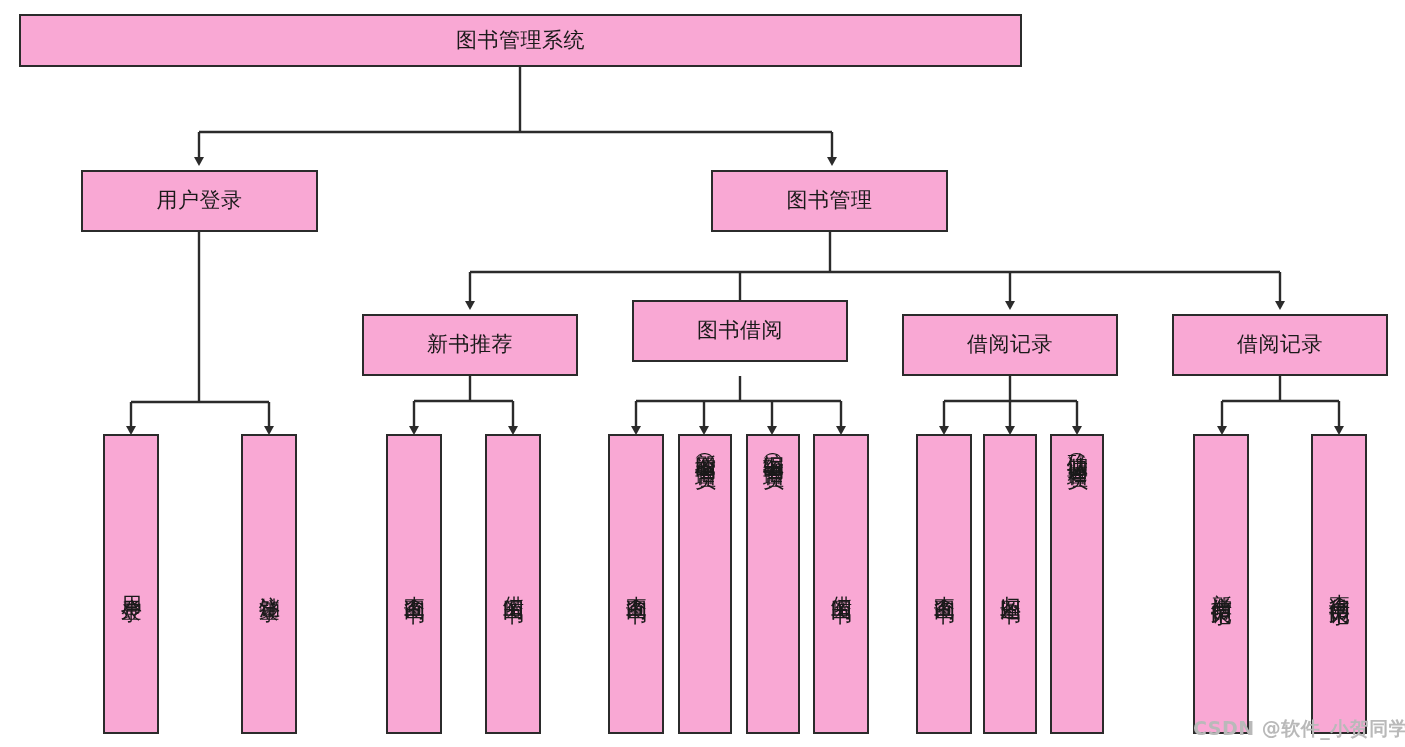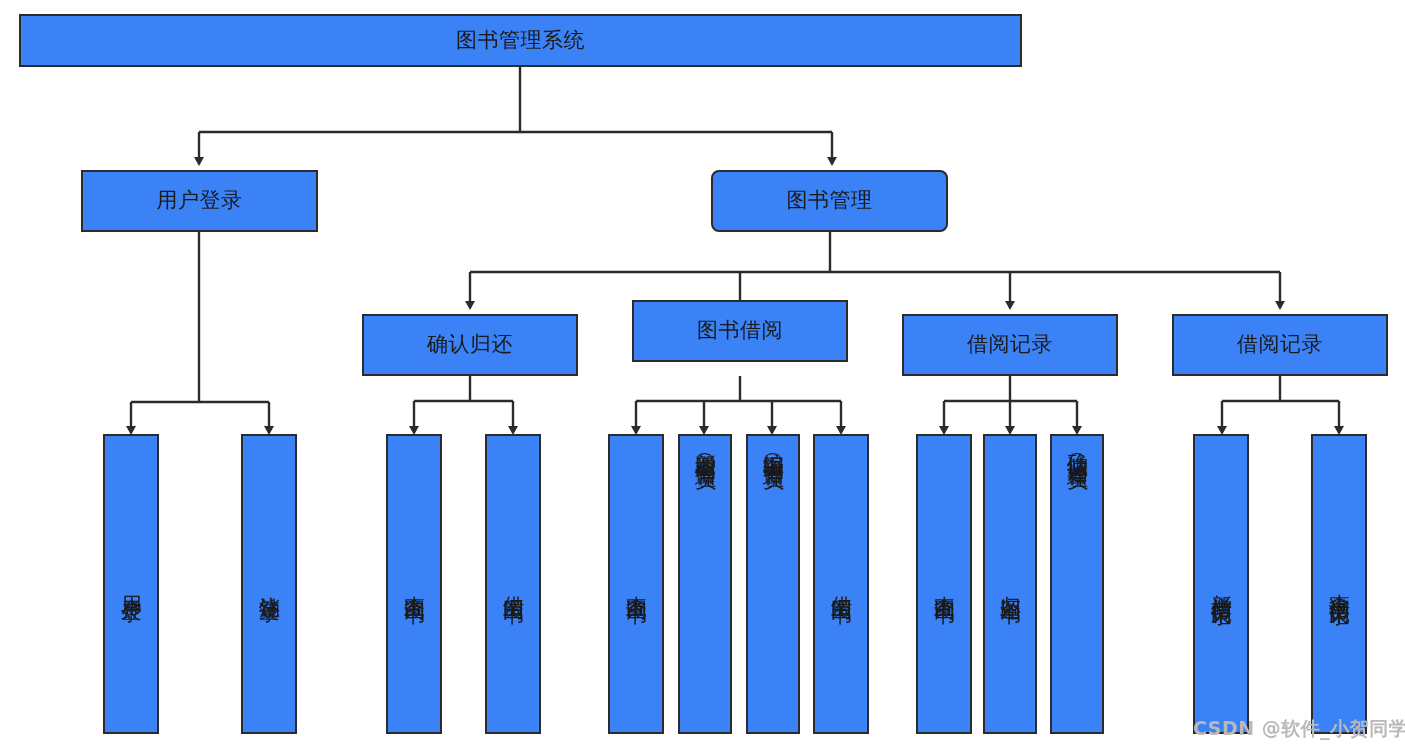--- a/index.html
+++ b/index.html
@@ -21,21 +21,21 @@
   #diagram-svg {
     position: absolute;
     left: 0;
     top: 0;
     width: 1405px;
     height: 747px;
   }
   .node-box {
     position: absolute;
     box-sizing: border-box;
-    background: #3b82f6;
+    background: #f9a8d4;
     border: 2px solid #2b2b2b;
     display: flex;
     align-items: center;
     justify-content: center;
     font-family: Liberation Serif, serif;
   }
   .node-box .node-label {
     color: #1a1a1a;
     font-size: 21px;
     line-height: 1.22;
@@ -127,26 +127,26 @@
   </svg>
 
   <div class="node-box" style="left:19px; top:14px; width:1003px; height:53px;">
     <span class="node-label">图书管理系统</span>
   </div>
 
   <div class="node-box" style="left:81px; top:170px; width:237px; height:62px;">
     <span class="node-label">用户登录</span>
   </div>
 
-  <div class="node-box" style="left:711px; top:170px; width:237px; height:62px;border-radius:8px;">
+  <div class="node-box" style="left:711px; top:170px; width:237px; height:62px;">
     <span class="node-label">图书管理</span>
   </div>
 
   <div class="node-box" style="left:362px; top:314px; width:216px; height:62px;">
-    <span class="node-label">确认归还</span>
+    <span class="node-label">新书推荐</span>
   </div>
 
   <div class="node-box" style="left:632px; top:300px; width:216px; height:62px;">
     <span class="node-label">图书借阅</span>
   </div>
 
   <div class="node-box" style="left:902px; top:314px; width:216px; height:62px;">
     <span class="node-label">借阅记录</span>
   </div>
 

